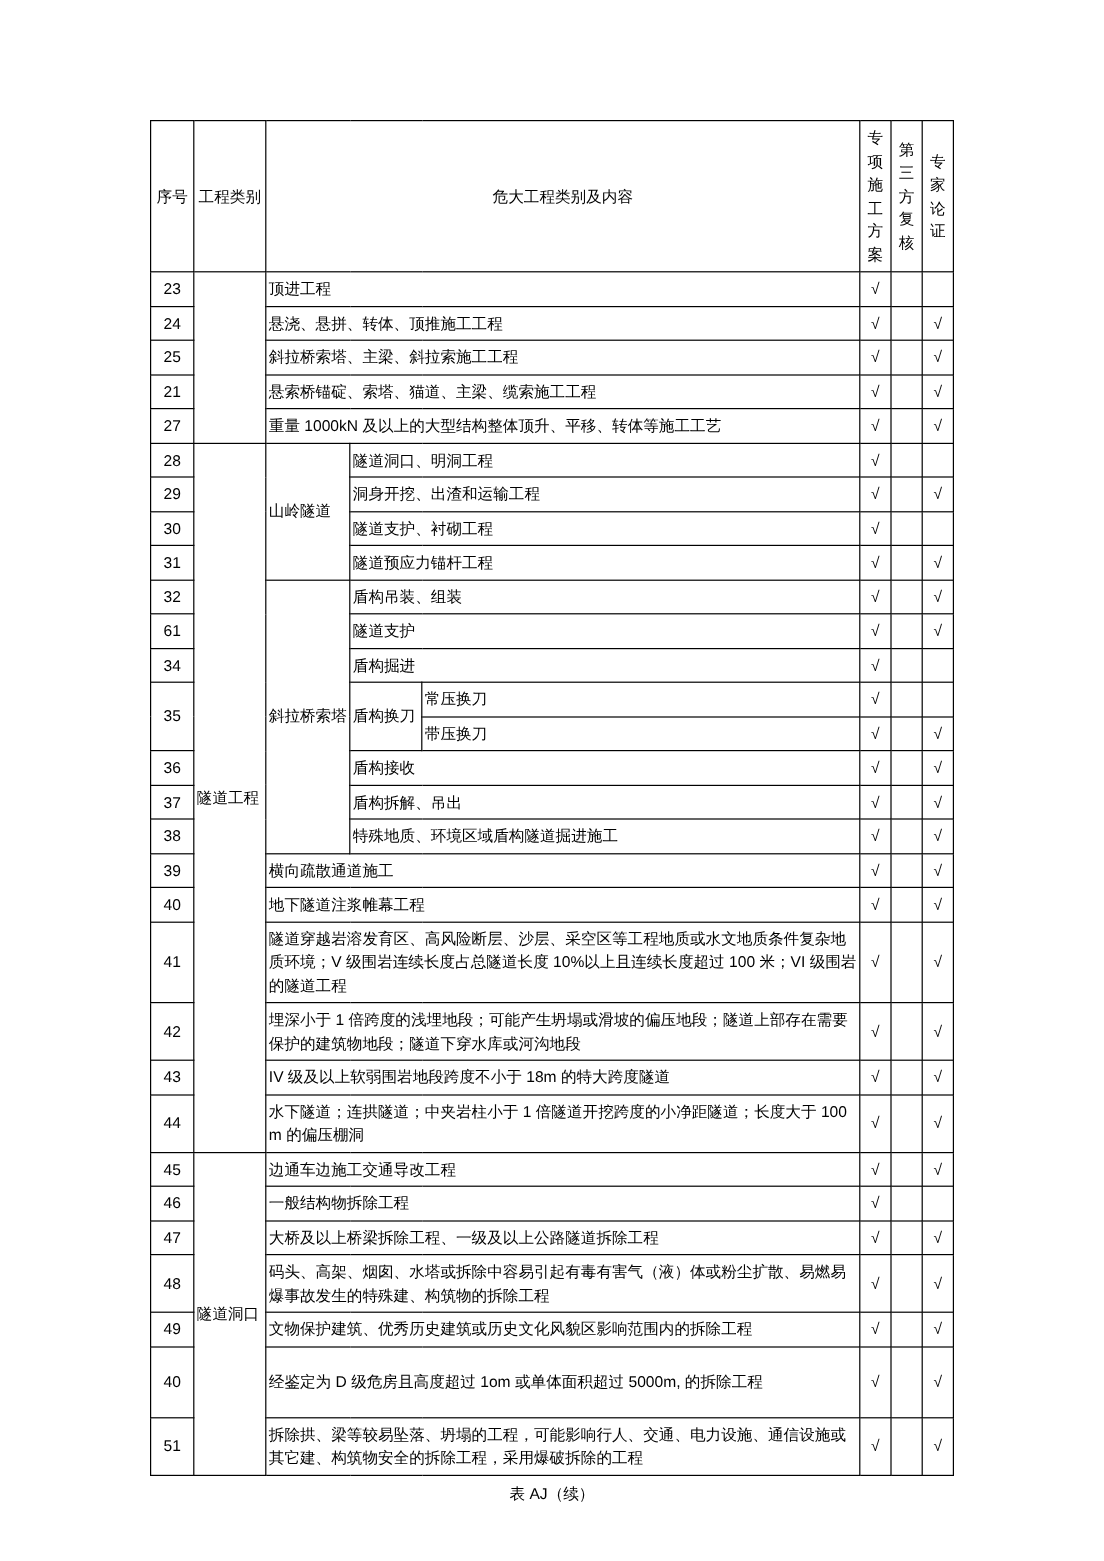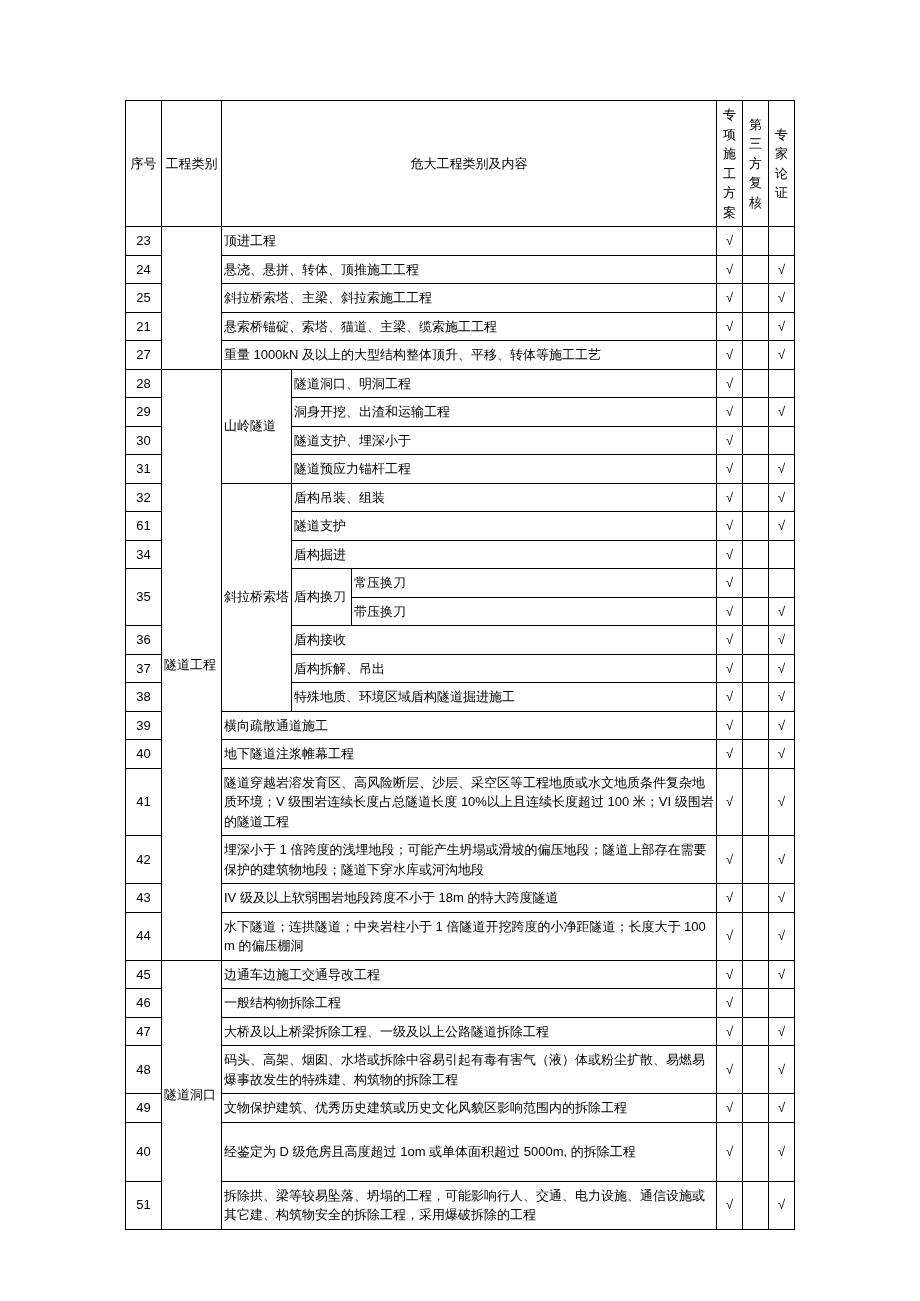--- a/index.html
+++ b/index.html
@@ -112,21 +112,21 @@
   <tr>
     <td class="col-seq">29</td>
     <td colspan="2">洞身开挖、出渣和运输工程</td>
     <td class="col-chk">√</td>
     <td class="col-chk"></td>
     <td class="col-chk">√</td>
   </tr>
 
   <tr>
     <td class="col-seq">30</td>
-    <td colspan="2">隧道支护、埋深小于</td>
+    <td colspan="2">隧道支护、衬砌工程</td>
     <td class="col-chk">√</td>
     <td class="col-chk"></td>
     <td class="col-chk"></td>
   </tr>
 
   <tr>
     <td class="col-seq">31</td>
     <td colspan="2">隧道预应力锚杆工程</td>
     <td class="col-chk">√</td>
     <td class="col-chk"></td>
@@ -298,13 +298,14 @@
   <tr>
     <td class="col-seq">51</td>
     <td colspan="3">拆除拱、梁等较易坠落、坍塌的工程，可能影响行人、交通、电力设施、通信设施或其它建、构筑物安全的拆除工程，采用爆破拆除的工程</td>
     <td class="col-chk">√</td>
     <td class="col-chk"></td>
     <td class="col-chk">√</td>
   </tr>
 
 </tbody>
     </table>
+<div class="caption">表 AJ（续）</div>
 </div>
 
 </body></html>

